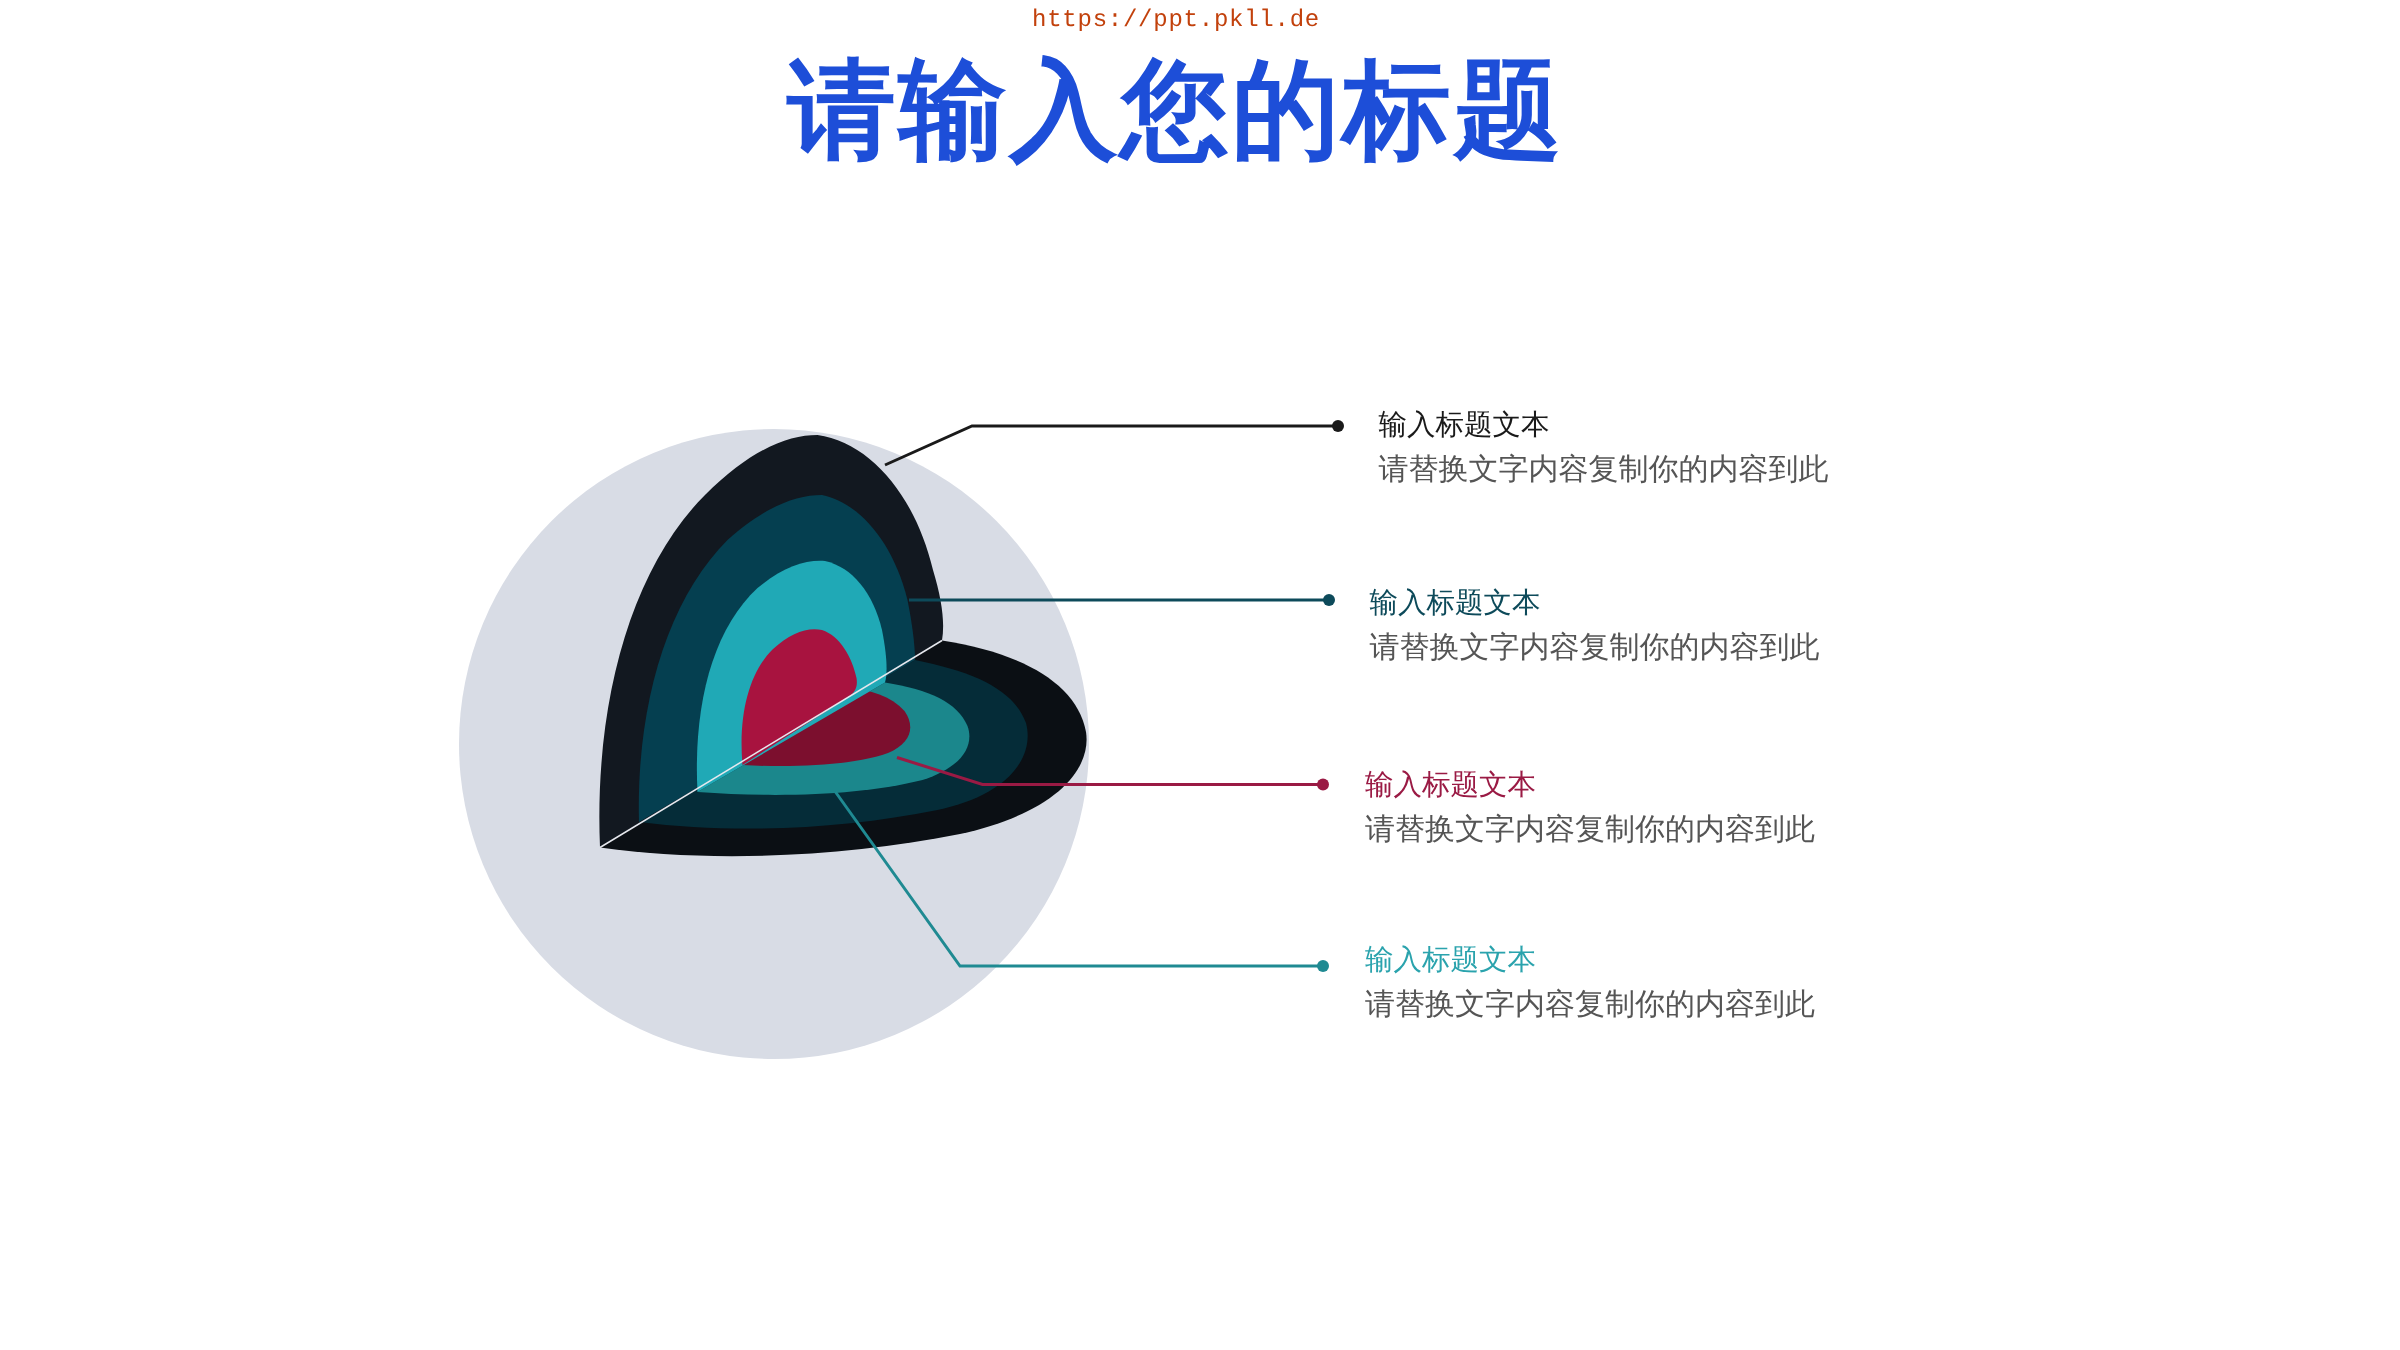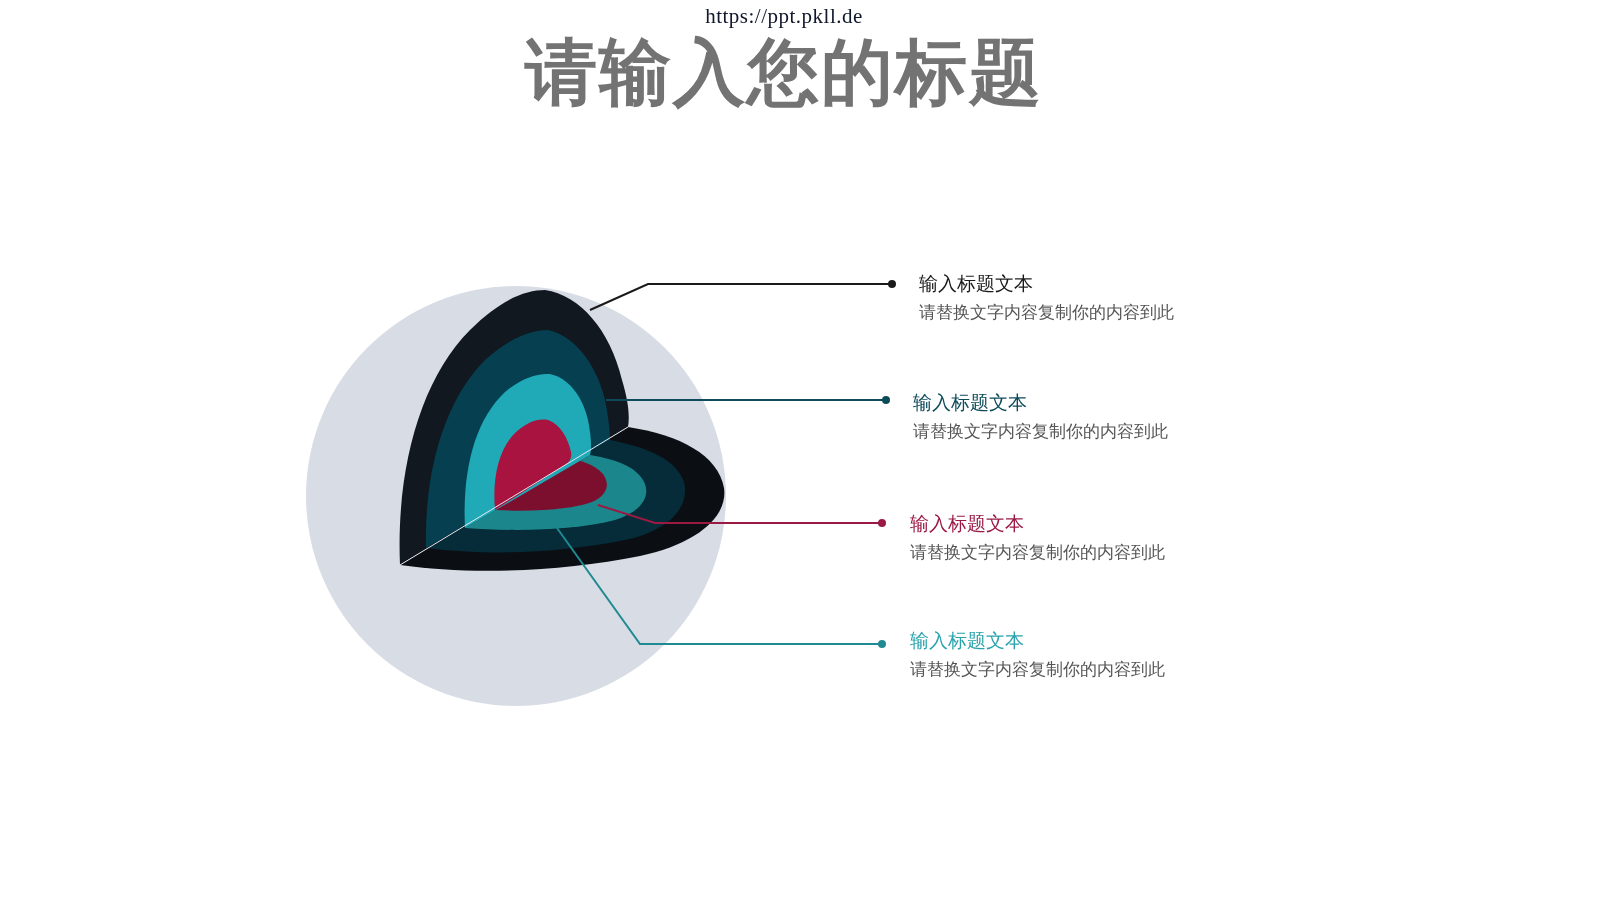--- a/index.html
+++ b/index.html
@@ -2,30 +2,30 @@
 <html><head>
   <meta charset="utf-8">
   <style>
     html, body { margin: 0; padding: 0; }
     body {
       width: 1568px; height: 880px; background: #ffffff; position: relative; overflow: hidden;
       font-family: "DejaVu Sans", "Liberation Sans", sans-serif;
     }
     .watermark {
       position: absolute; left: 0; width: 100%; top: 4px; text-align: center;
-      font-size: 21px; color: #0f172a; font-family: Liberation Serif, serif; letter-spacing: 0.5px;
+      font-size: 16px; color: #c2410c; font-family: Liberation Mono, monospace; letter-spacing: 0.5px;
     }
     .title {
       position: absolute; left: 0; width: 100%; top: 28px; text-align: center;
-      font-size: 72px; font-weight: bold; color: #737373; letter-spacing: 2px; line-height: 90px; font-family: Liberation Serif, serif;
+      font-size: 72px; font-weight: bold; color: #1d4ed8; letter-spacing: 2px; line-height: 90px;
     }
     svg.diagram { position: absolute; left: 0; top: 0; }
     .label { position: absolute; }
     .label .h { font-size: 19px; line-height: 28px; white-space: nowrap; }
-    .label .d { font-size: 17px; line-height: 22px; color: #555; margin-top: 4px; white-space: nowrap; }
+    .label .d { font-size: 20px; line-height: 22px; color: #555; margin-top: 4px; white-space: nowrap; }
   </style>
 </head>
 <body>
 
 <div class="watermark">https://ppt.pkll.de</div>
 <div class="title">请输入您的标题</div>
 
 <svg class="diagram" width="1568" height="880" viewBox="0 0 1568 880">
 
   <circle cx="516" cy="496" r="210" fill="#d8dce5"></circle>

